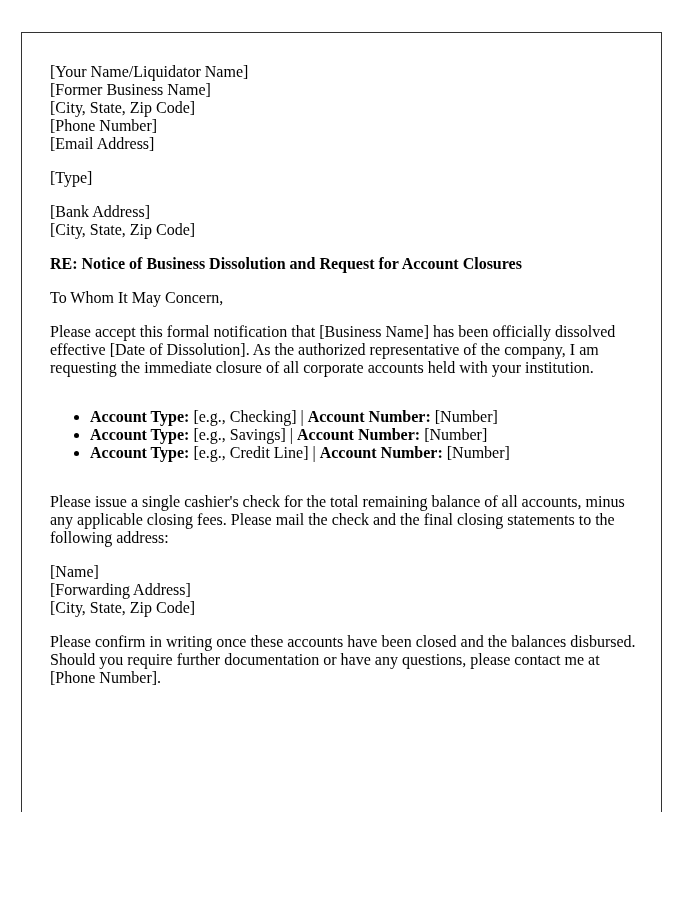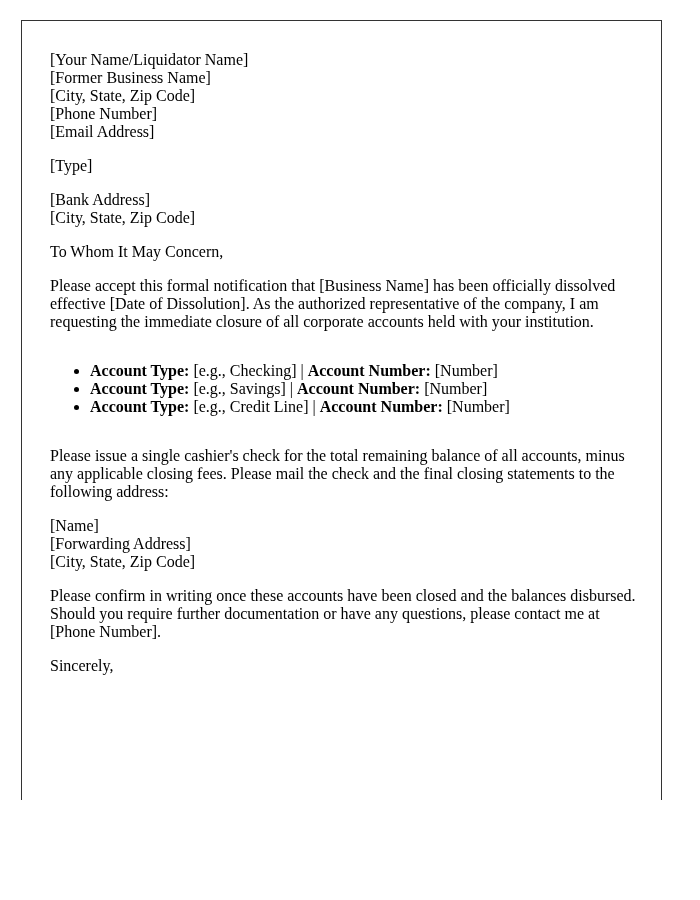--- a/index.html
+++ b/index.html
@@ -13,21 +13,21 @@
     position: relative;
     font-family: "Liberation Serif", "DejaVu Serif", serif;
     font-size: 16px;
     line-height: normal;
     color: #000000;
     overflow: hidden;
   }
   .letter-frame {
     position: absolute;
     left: 21px;
-    top: 20px;
+    top: 32px;
     width: 641px;
     height: 780px;
     box-sizing: border-box;
     border: 1px solid #333333;
     border-bottom: none;
     padding: 30px 24px 0 28px;
     overflow: hidden;
     background: #ffffff;
   }
   .para {
@@ -61,20 +61,21 @@
     <div>[Email Address]</div>
   </div>
 
   <div class="para">[Type]</div>
 
   <div class="para">
     <div>[Bank Address]</div>
     <div>[City, State, Zip Code]</div>
   </div>
 
+  <div class="para bold">RE: Notice of Business Dissolution and Request for Account Closures</div>
 
   <div class="para">To Whom It May Concern,</div>
 
   <div class="para">Please accept this formal notification that [Business Name] has been officially dissolved effective [Date of Dissolution]. As the authorized representative of the company, I am requesting the immediate closure of all corporate accounts held with your institution.</div>
 
 
   <ul class="accounts-list">
     <li><span class="bold">Account Type:</span> <span>[e.g., Checking]</span> <span>|</span> <span class="bold">Account Number:</span> <span>[Number]</span></li>
     <li><span class="bold">Account Type:</span> <span>[e.g., Savings]</span> <span>|</span> <span class="bold">Account Number:</span> <span>[Number]</span></li>
     <li><span class="bold">Account Type:</span> <span>[e.g., Credit Line]</span> <span>|</span> <span class="bold">Account Number:</span> <span>[Number]</span></li>
@@ -84,15 +85,14 @@
 
   <div class="para">
     <div>[Name]</div>
     <div>[Forwarding Address]</div>
     <div>[City, State, Zip Code]</div>
   </div>
 
 
   <div class="para">Please confirm in writing once these accounts have been closed and the balances disbursed. Should you require further documentation or have any questions, please contact me at [Phone Number].</div>
 
-  <div class="para">Sincerely,</div>
 
 </div>
 
 </body></html>

